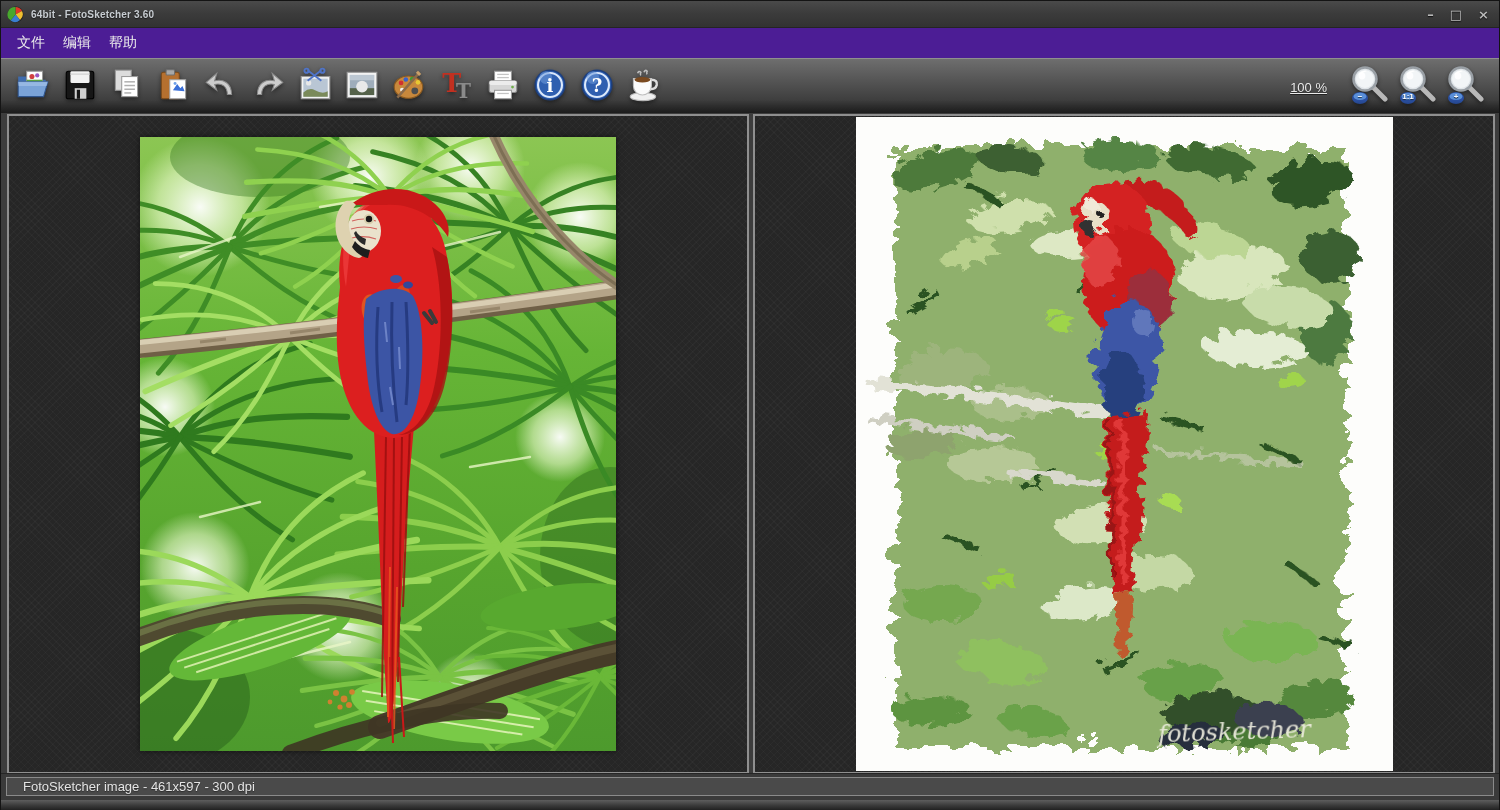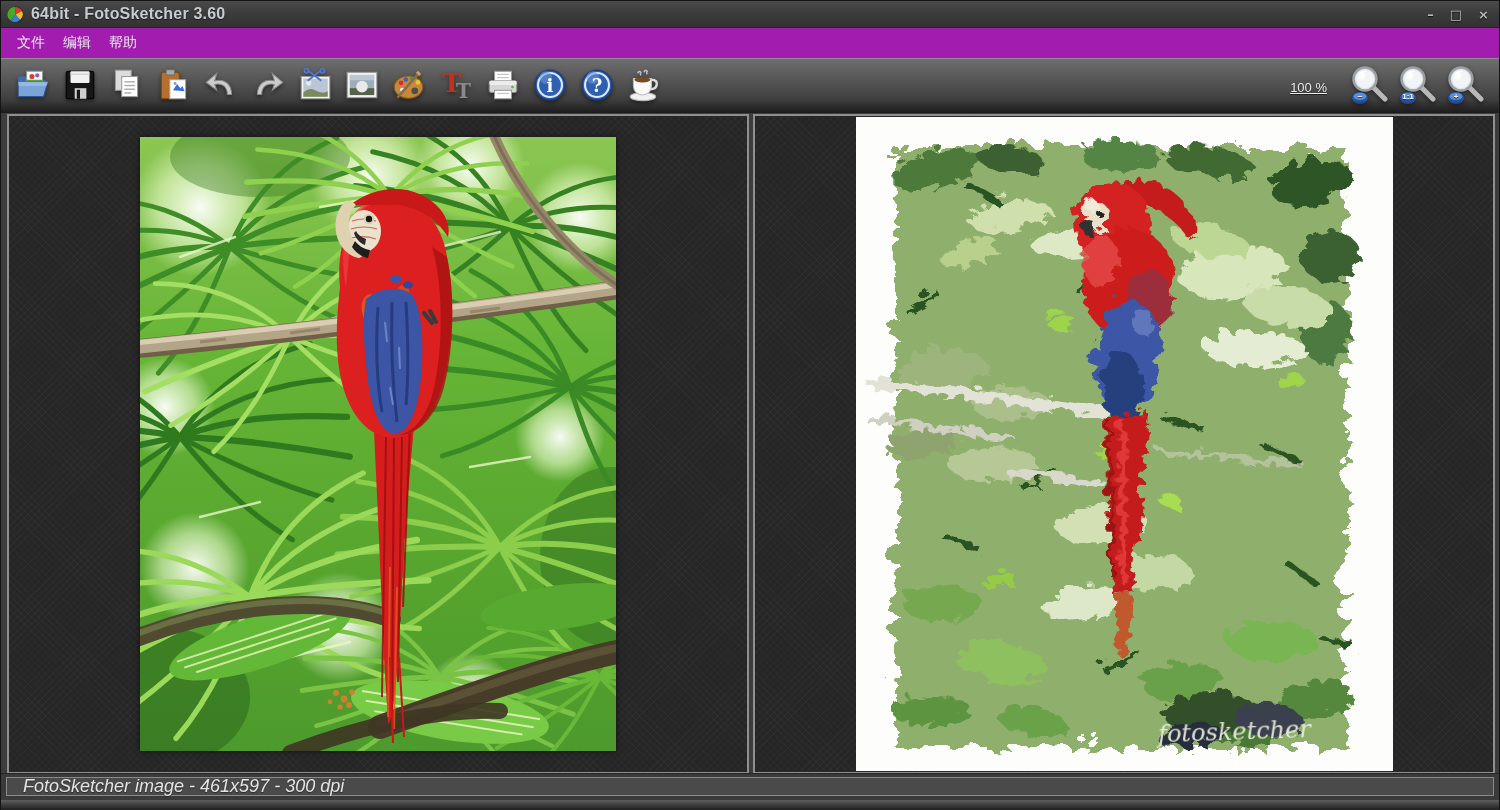--- a/index.html
+++ b/index.html
@@ -2,26 +2,26 @@
 <html><head>
 <meta charset="utf-8">
 <style>
   html,body{margin:0;padding:0;background:#000;}
   body{width:1500px;height:810px;overflow:hidden;font-family:"Liberation Sans",sans-serif;-webkit-font-smoothing:antialiased;}
   .window{position:absolute;left:0;top:0;width:1500px;height:810px;background:#3a3a3a;border:1px solid #141414;box-sizing:border-box;}
 
   
   .titlebar{position:absolute;left:0;top:0;width:100%;height:27px;background:linear-gradient(180deg,#4a4a4a 0%,#3c3c3c 45%,#323232 100%);border-bottom:1px solid #242424;display:flex;align-items:center;box-sizing:border-box;}
   .app-icon{width:17px;height:17px;margin:0 7px 0 6px;flex:0 0 auto;}
-  .title-text{font-size:16px;font-weight:bold;color:#c7ccd1;text-shadow:0 1px 1px #1a1a1a;letter-spacing:.2px;}
+  .title-text{font-size:10px;font-weight:bold;color:#c7ccd1;text-shadow:0 1px 1px #1a1a1a;letter-spacing:.2px;}
   .win-controls{position:absolute;right:10px;top:0;height:27px;display:flex;align-items:center;gap:16px;}
   .win-btn{color:#b9b9b9;font-size:13px;font-weight:bold;line-height:1;cursor:default;font-family:"DejaVu Sans",sans-serif;text-shadow:0 1px 1px #111;}
 
   
-  .menubar{position:absolute;left:0;top:27px;width:100%;height:30px;background:#a21caf;display:flex;align-items:center;padding-left:14px;box-sizing:border-box;gap:14px;}
+  .menubar{position:absolute;left:0;top:27px;width:100%;height:30px;background:#4c1d95;display:flex;align-items:center;padding-left:14px;box-sizing:border-box;gap:14px;}
   .menu-item{color:#ececec;font-size:14px;font-family:"DejaVu Sans",sans-serif;padding:3px 2px;}
 
   
   .toolbar{position:absolute;left:0;top:57px;width:100%;height:55px;background:linear-gradient(180deg,#6e6e6e 0%,#585858 35%,#424242 70%,#2e2e2e 100%);border-top:1px solid #8f8f8f;box-sizing:border-box;}
   .toolbar::after{content:"";position:absolute;left:0;bottom:0;width:100%;height:13px;background:linear-gradient(180deg,rgba(0,0,0,0) 0%,rgba(0,0,0,.38) 100%);pointer-events:none;}
   .tools{position:absolute;left:12px;top:5px;display:flex;gap:7px;}
   .tool{width:40px;height:42px;background:none;border:none;padding:1px;display:flex;align-items:center;justify-content:center;filter:drop-shadow(0 2px 2px rgba(0,0,0,.45));}
   .tool svg{width:36px;height:36px;}
   .zoom-level{position:absolute;right:172px;top:21px;font-size:13px;color:#eaeaea;text-shadow:0 1px 1px #222;text-decoration:underline;}
   .zoom-tools{position:absolute;right:12px;top:6px;display:flex;gap:6px;}
@@ -34,21 +34,21 @@
   .panel{position:absolute;top:1px;height:656px;border:2px solid #8f8f8f;box-sizing:content-box;background-color:#262626;
     background-image:repeating-linear-gradient(45deg,rgba(255,255,255,.022) 0 1px,transparent 1px 5px),repeating-linear-gradient(-45deg,rgba(255,255,255,.022) 0 1px,transparent 1px 5px);}
   .panel-left{left:6px;width:738px;}
   .panel-right{left:752px;width:738px;}
   .photo-wrap{position:absolute;left:131px;top:21px;width:476px;height:614px;box-shadow:0 0 6px rgba(0,0,0,.6);}
   .canvas-wrap{position:absolute;left:101px;top:1px;width:537px;height:654px;}
 
   
   .statusbar{position:absolute;left:0;top:772px;width:100%;height:27px;background:#3a3a3a;border-top:1px solid #262626;box-sizing:border-box;}
   .status-inner{position:absolute;left:5px;right:5px;top:3px;bottom:4px;background:#4a4a4a;border:1px solid #8a8a8a;display:flex;align-items:center;padding-left:16px;}
-  .status-text{font-size:18px;color:#e4e4e4;text-shadow:0 1px 1px #2a2a2a;font-style:italic;}
+  .status-text{font-size:13px;color:#e4e4e4;text-shadow:0 1px 1px #2a2a2a;}
   .bottom-frame{position:absolute;left:0;top:799px;width:100%;height:11px;background:linear-gradient(180deg,#5e5e5e 0%,#3a3a3a 50%,#1c1c1c 100%);}
 </style>
 </head>
 <body>
 
 <div class="window">
 
   <div class="titlebar">
     <svg class="app-icon" viewBox="0 0 17 17">
       <circle cx="8.5" cy="8.5" r="8" fill="#222"></circle>

